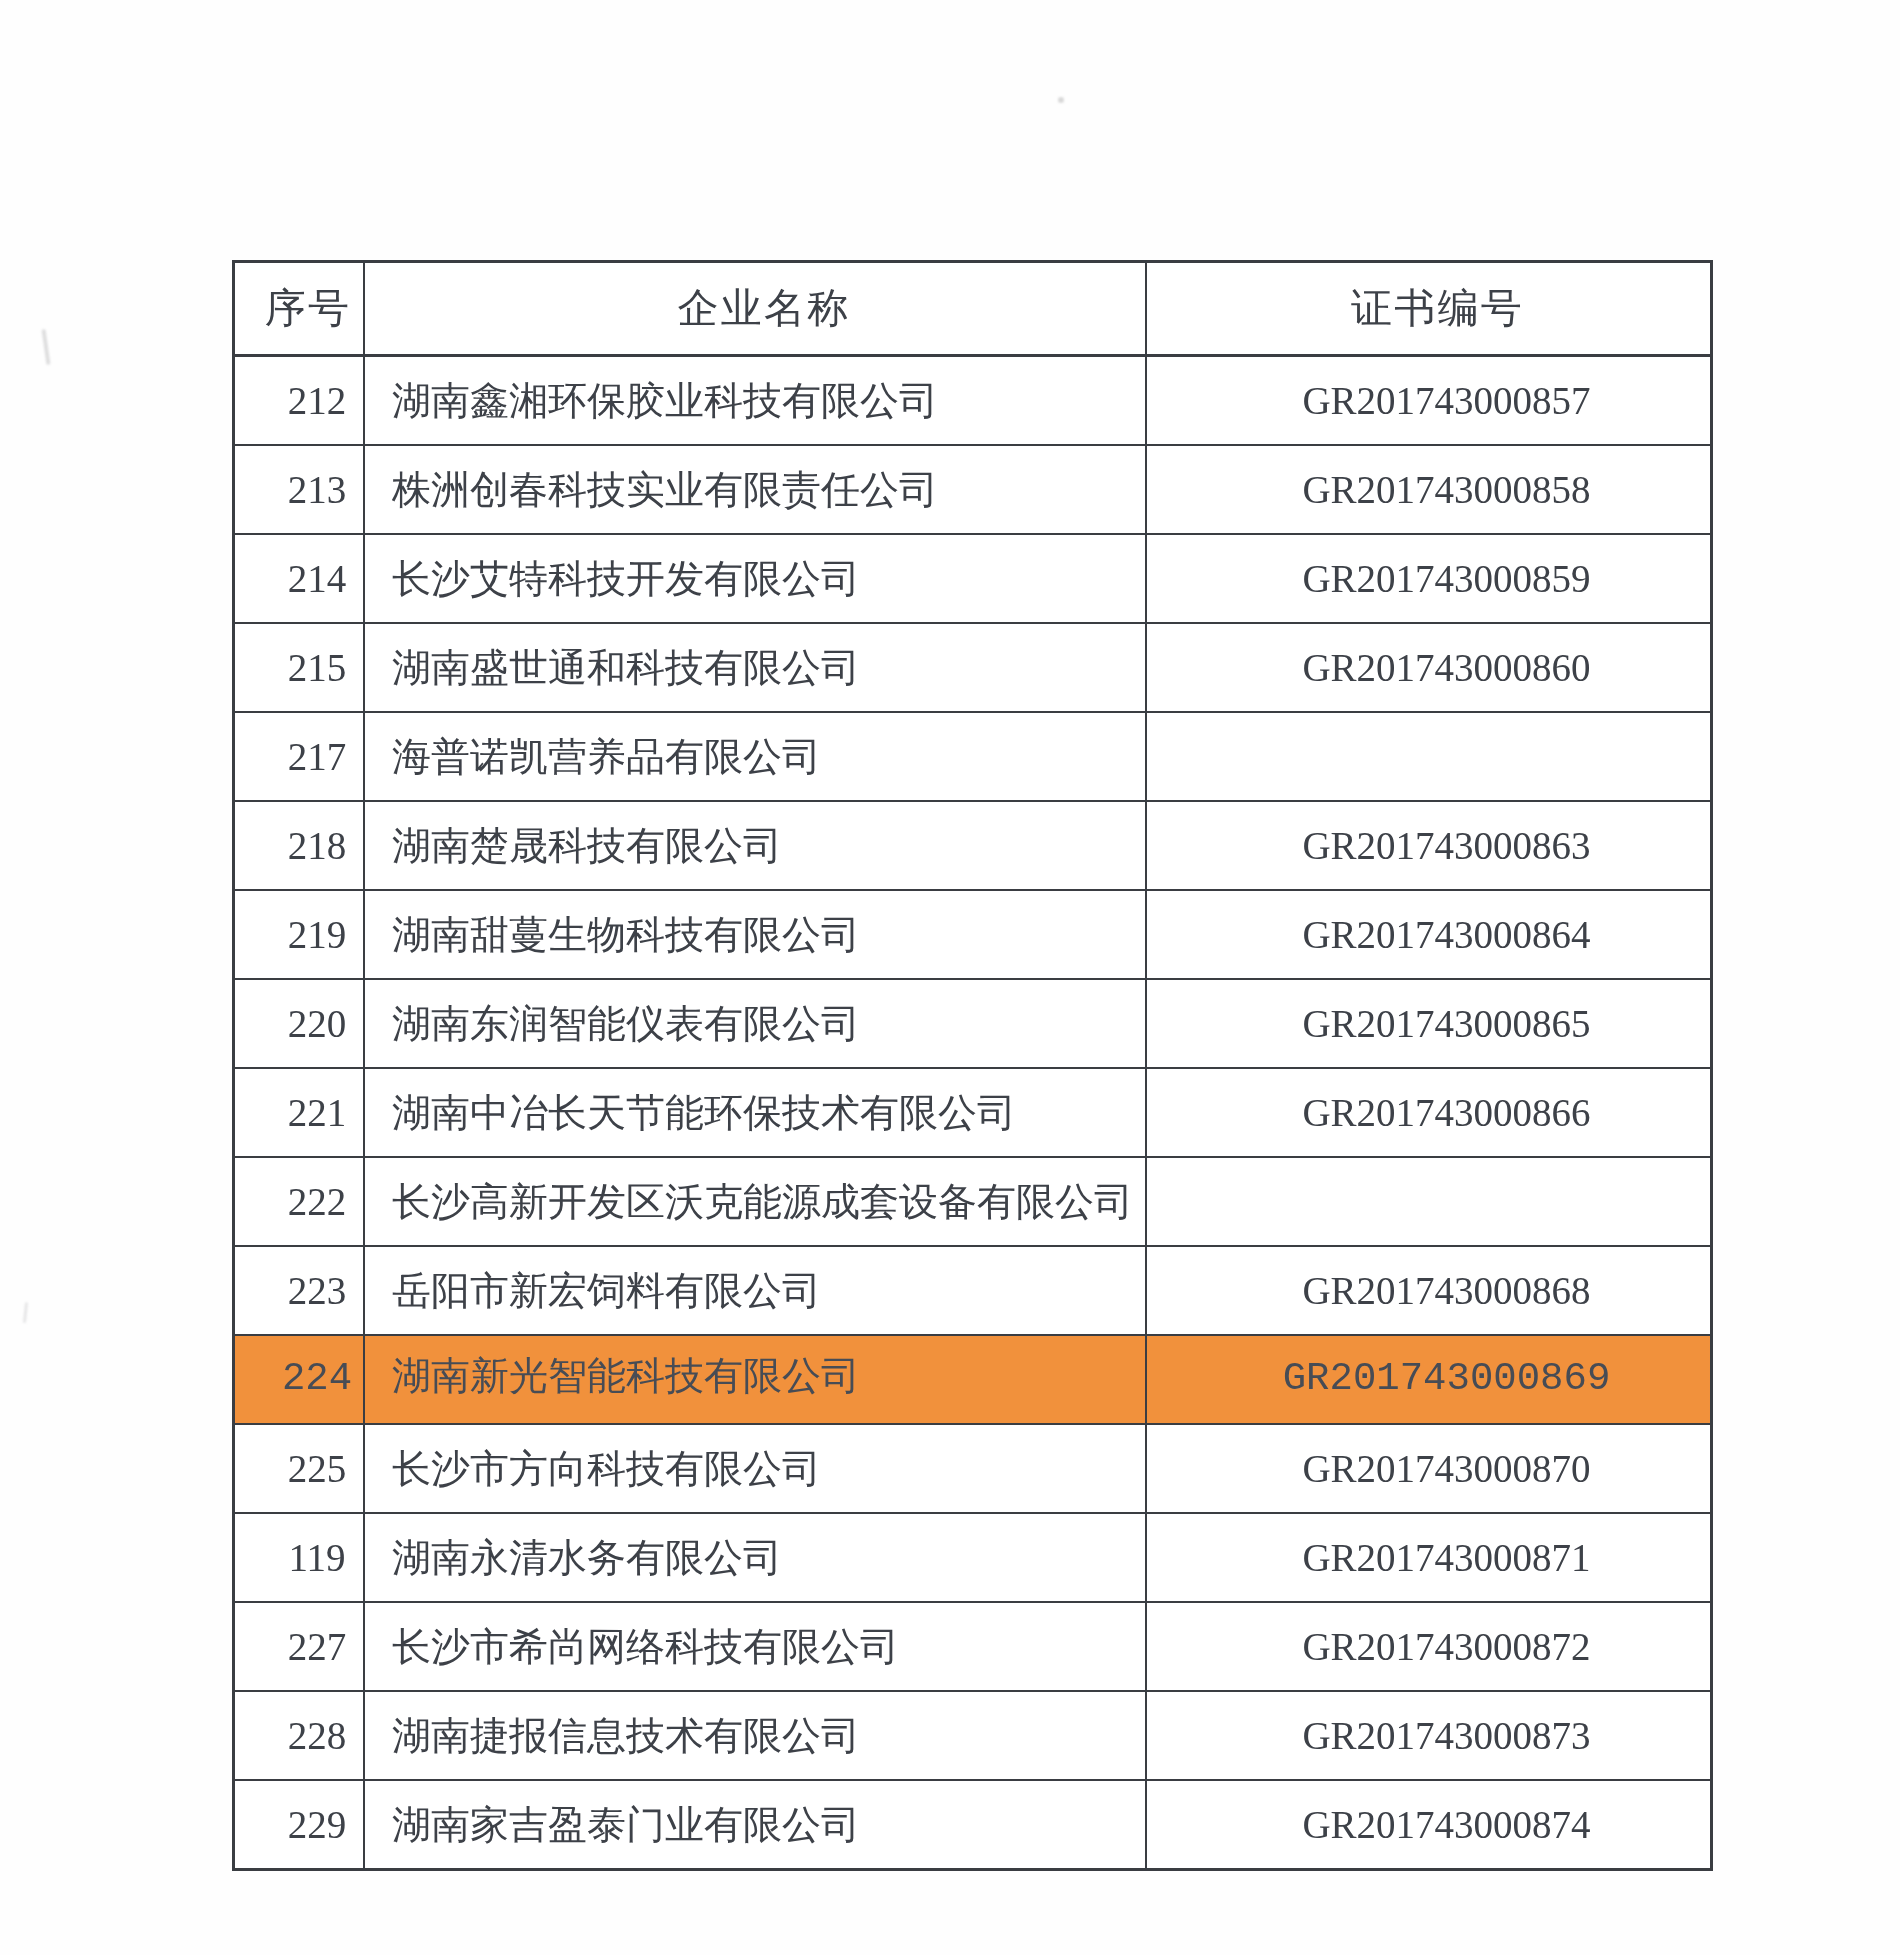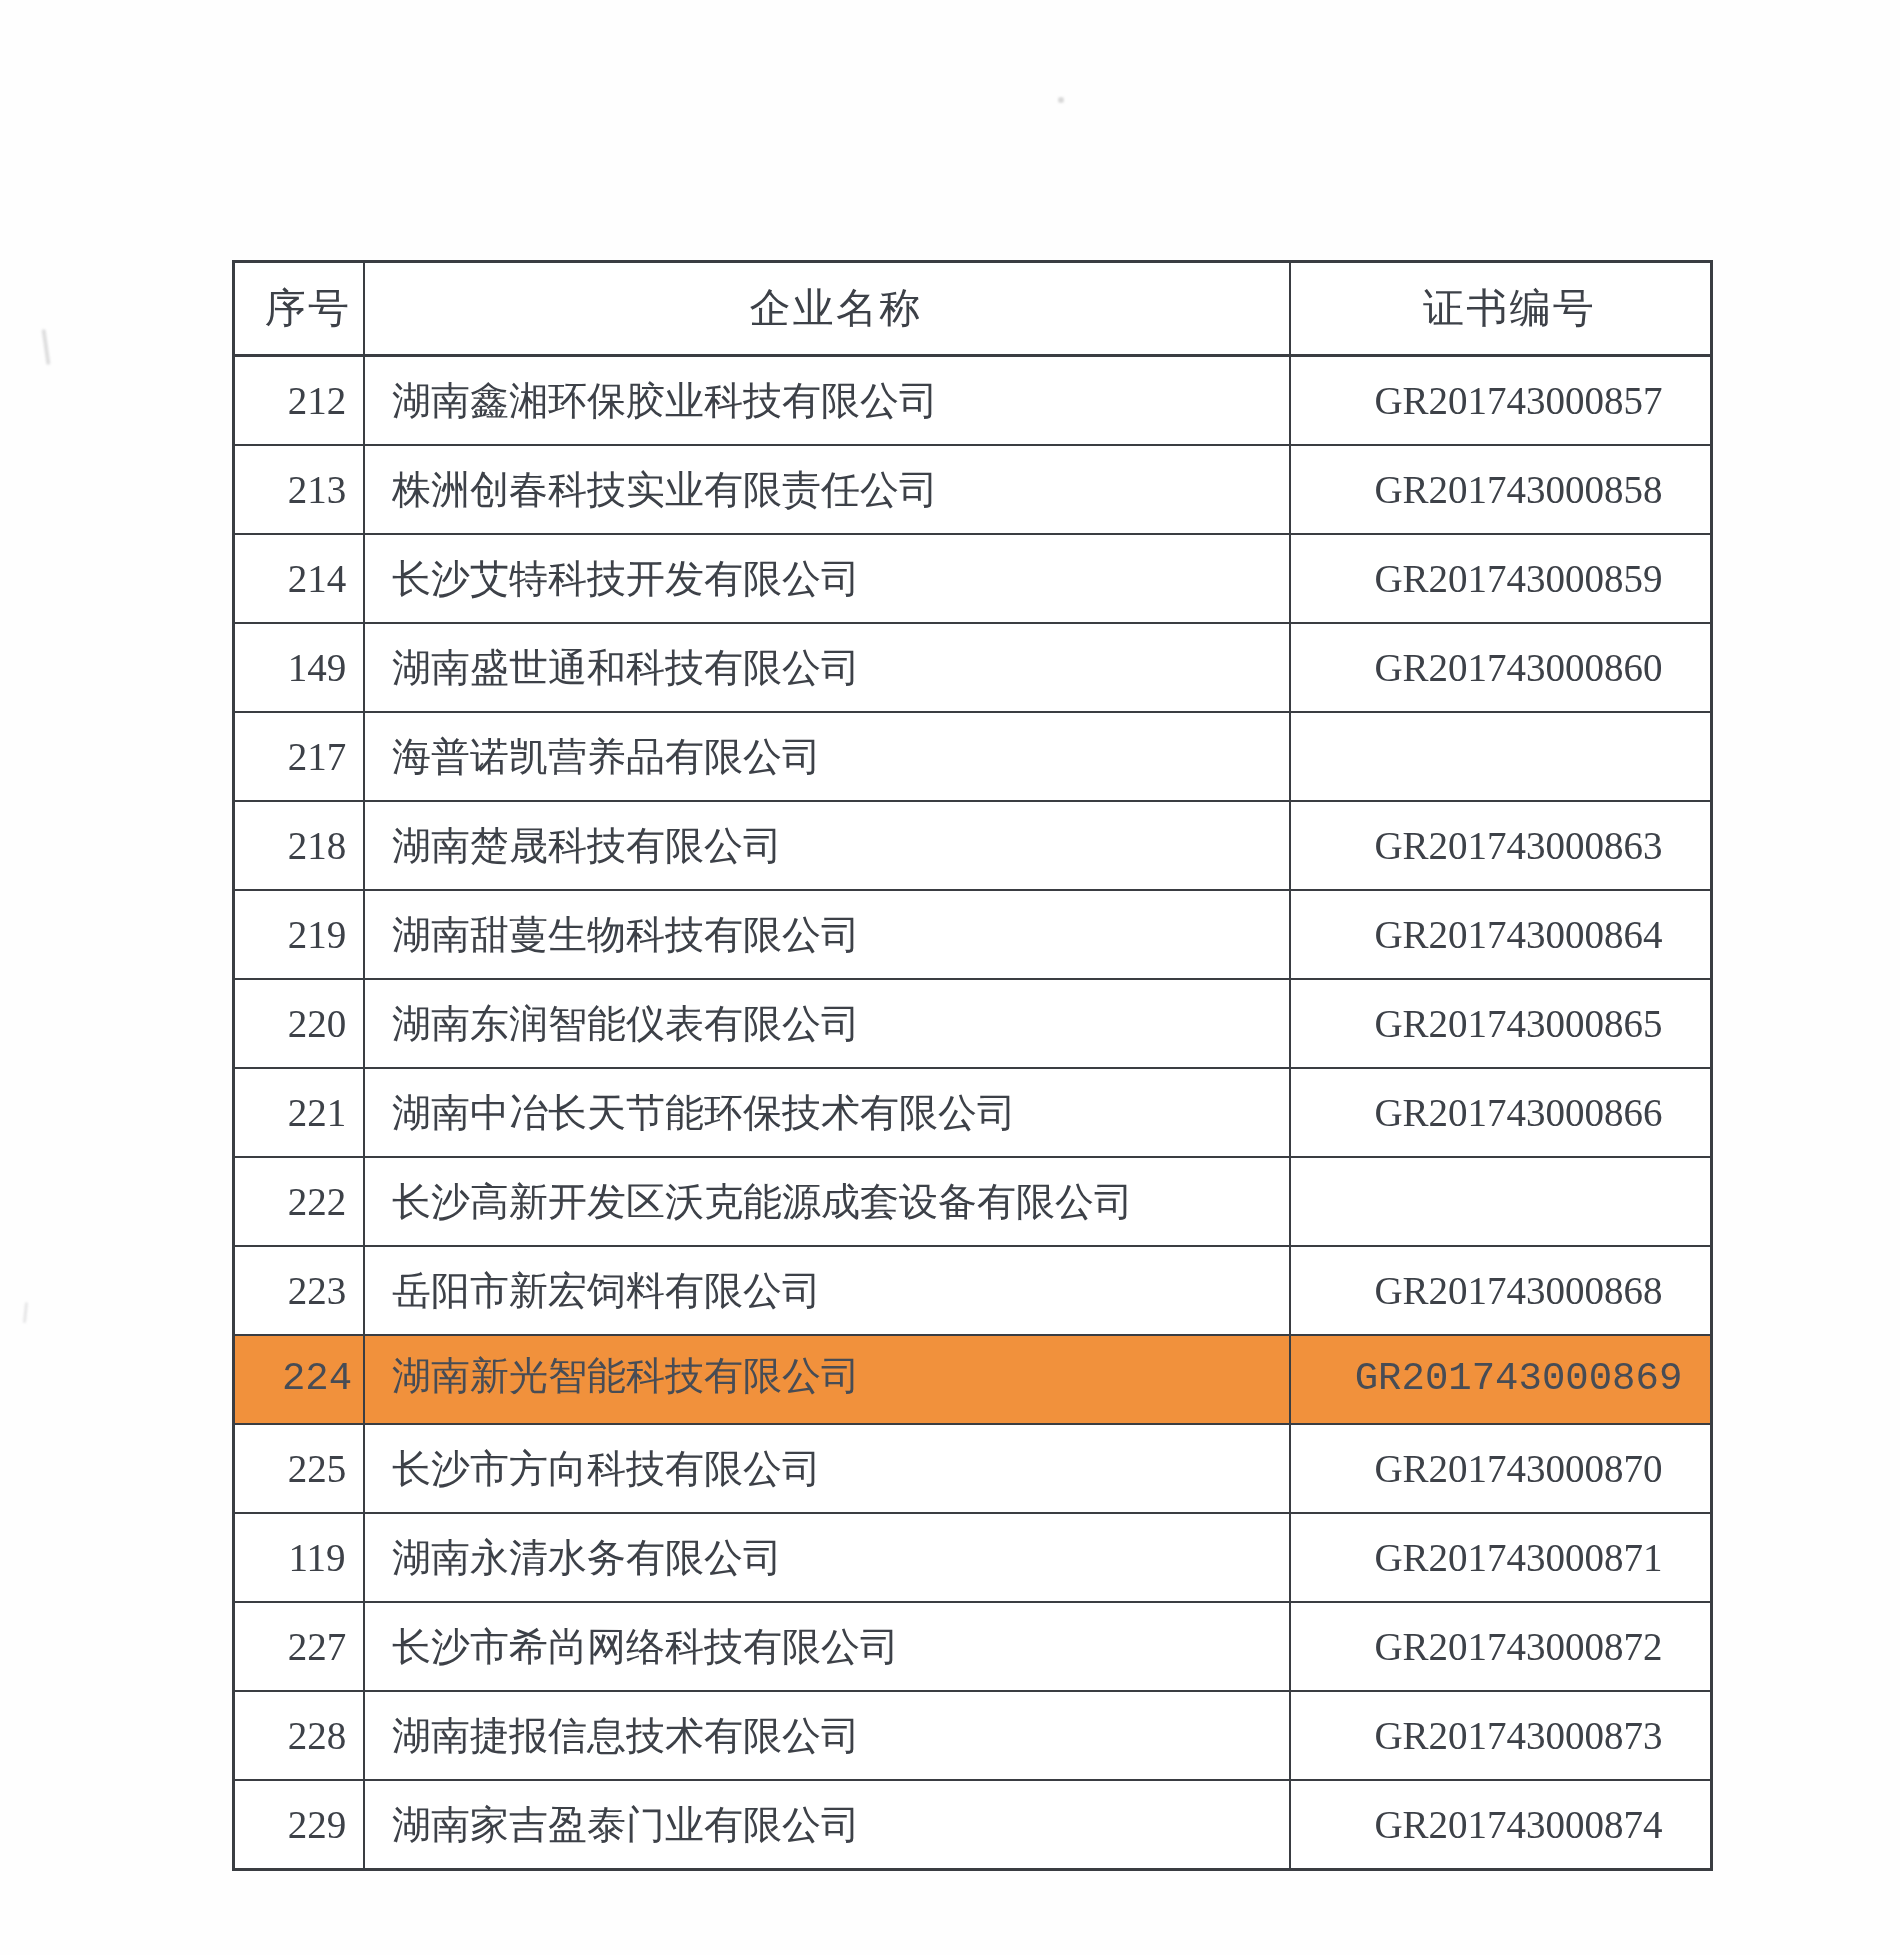--- a/index.html
+++ b/index.html
@@ -39,21 +39,21 @@
   .cell{
     box-sizing:border-box;
     display:flex;
     align-items:center;
     font-size:39px;
     line-height:1;
     white-space:nowrap;
     padding-left:36px;
   }
   .c1{width:130px;justify-content:center;border-right:2.3px solid var(--line);}
-  .c2{width:926px;justify-content:flex-start;padding-left:27px;border-right:2.3px solid var(--line);}
+  .c2{width:782px;justify-content:flex-start;padding-left:27px;border-right:2.3px solid var(--line);}
   .c3{flex:1;justify-content:center;}
   .trow.header .cell{font-size:41px;justify-content:center;padding-left:18px;letter-spacing:2.3px;}
   .trow.hl{background:var(--hl);font-family:Liberation Mono, monospace;}
   .trow.hl .cell{color:#474c55;}
   
   .artifact{position:absolute;pointer-events:none;}
   .artifact.a1{left:1058px;top:97px;width:6.3px;height:6.3px;border-radius:50%;
     background:#b9b9b9;opacity:.55;filter:blur(0.8px);}
   .artifact.a2{left:542px;top:293px;width:13.3px;height:20.3px;border-radius:60% 40% 55% 45%;
     background:#9a9aa0;opacity:.45;filter:blur(1.2px);transform:rotate(18deg);}
@@ -89,21 +89,21 @@
     <div class="cell c3">GR201743000858</div>
   </div>
 
   <div class="trow">
     <div class="cell c1">214</div>
     <div class="cell c2">长沙艾特科技开发有限公司</div>
     <div class="cell c3">GR201743000859</div>
   </div>
 
   <div class="trow">
-    <div class="cell c1">149</div>
+    <div class="cell c1">215</div>
     <div class="cell c2">湖南盛世通和科技有限公司</div>
     <div class="cell c3">GR201743000860</div>
   </div>
 
 
   <div class="trow">
     <div class="cell c1">217</div>
     <div class="cell c2">海普诺凯营养品有限公司</div>
   </div>
 

